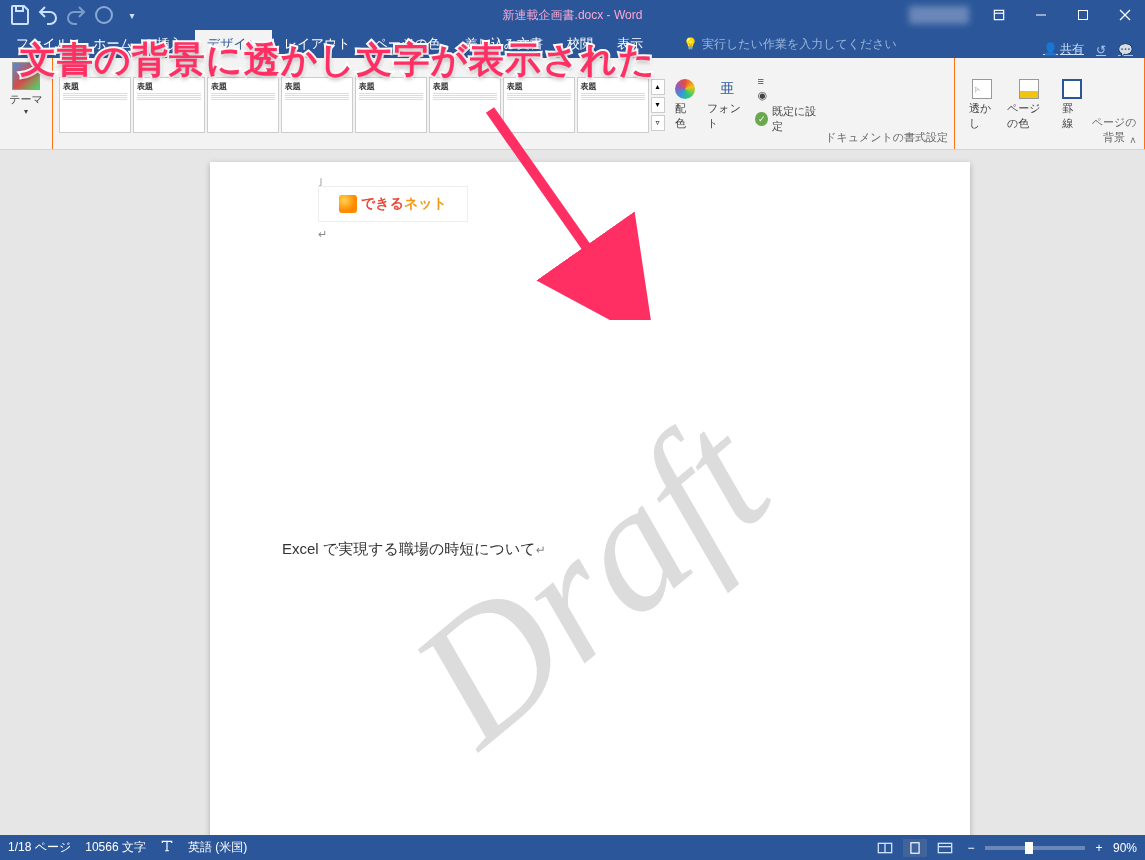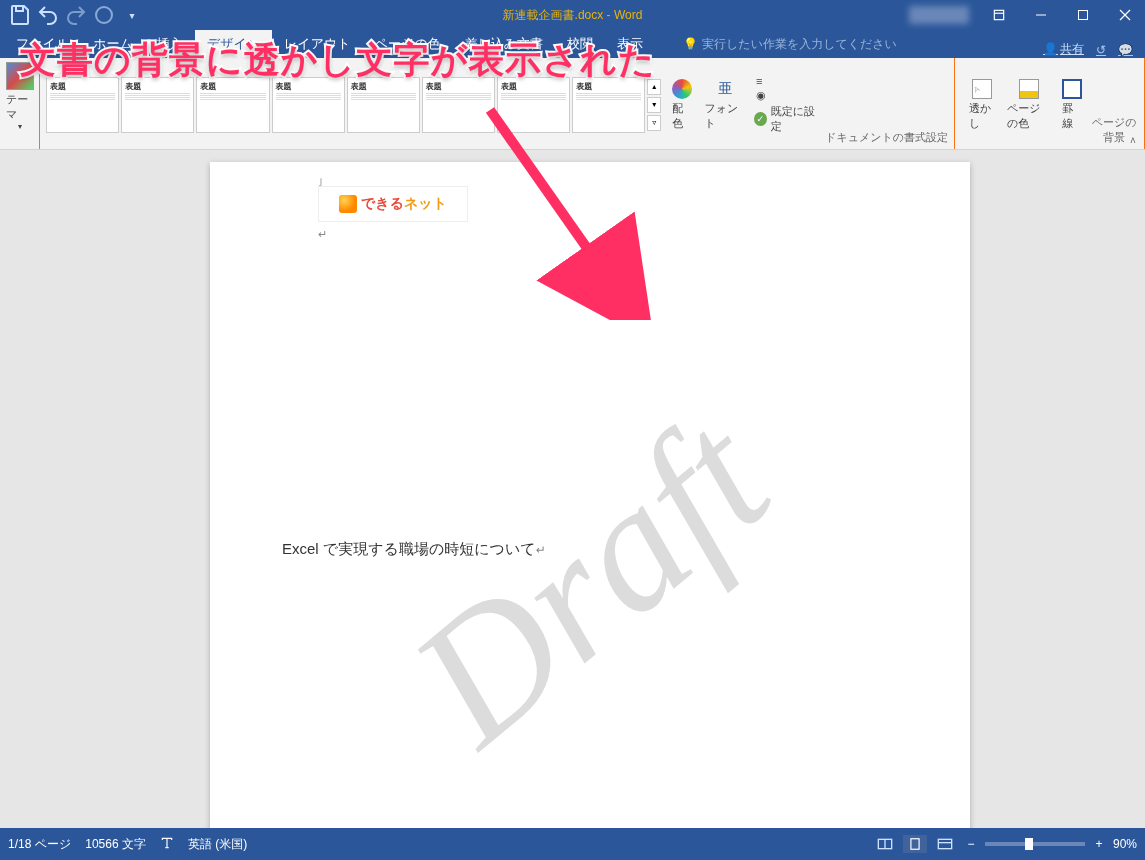--- a/index.html
+++ b/index.html
@@ -2,21 +2,21 @@
 <html><head>
 <meta charset="utf-8">
 <style>
 * { margin: 0; padding: 0; box-sizing: border-box; font-family: "Yu Gothic UI", "Meiryo", sans-serif; }
 body { width: 1145px; height: 860px; background: #e6e6e6; overflow: hidden; position: relative; }
 
 
 .titlebar { height: 30px; background: #2b579a; display: flex; align-items: center; color: #fff; font-size: 12px; position: relative; }
 .qa-toolbar { display: flex; align-items: center; gap: 4px; padding: 0 8px; }
 .qa-btn { width: 24px; height: 24px; display: flex; align-items: center; justify-content: center; color: #cce0ff; cursor: pointer; font-size: 14px; }
-.title-center { position: absolute; left: 50%; transform: translateX(-50%); color: #eab308; text-align: right; }
+.title-center { position: absolute; left: 50%; transform: translateX(-50%); color: #f9a8d4; text-align: right; }
 .title-right { margin-left: auto; display: flex; align-items: center; gap: 2px; }
 .user-blur { width: 60px; height: 18px; background: #6a87b8; border-radius: 2px; filter: blur(3px); margin-right: 8px; }
 .win-btn { width: 40px; height: 30px; display: flex; align-items: center; justify-content: center; color: #fff; cursor: pointer; }
 
 
 .tabs { height: 28px; background: #2b579a; display: flex; align-items: flex-end; padding: 0 4px; color: #fff; font-size: 13px; position: relative; }
 .tab { padding: 5px 12px; cursor: pointer; }
 .tab.active { background: #f3f3f3; color: #2b579a; }
 .tab-right { margin-left: auto; display: flex; align-items: center; gap: 2px; padding-right: 8px; color: #cce0ff; font-size: 12px; text-decoration: underline; }
 .search-hint { color: #9bb5db; margin-left: 28px; align-self: center; font-size: 12px; }
@@ -48,21 +48,21 @@
 .logo-icon { width: 18px; height: 18px; border-radius: 3px; background: radial-gradient(circle at 30% 30%, #ffd34e, #ff8a00 60%); }
 .logo-text { font-size: 14px; font-weight: bold; }
 .logo-text .red { color: #e74c3c; }
 .logo-text .orange { color: #f39c12; }
 .doc-title { position: absolute; left: 70px; top: 285px; font-size: 52px; color: #e54d42; font-family: "Yu Mincho","MS Mincho", serif; }
 .doc-body { position: absolute; left: 72px; top: 378px; font-size: 15px; color: #333; font-family: "Yu Mincho","MS Mincho", serif; }
 .para-mark { color: #888; font-size: 12px; }
 .small-mark { position: absolute; left: 108px; color: #888; font-size: 11px; }
 
 
-.statusbar { position: absolute; bottom: 0; left: 0; right: 0; height: 32px; background: #2b579a; color: #fff; display: flex; align-items: center; font-size: 12px; padding: 0 8px; gap: 14px; }
+.statusbar { position: absolute; bottom: 0; left: 0; right: 0; height: 25px; background: #2b579a; color: #fff; display: flex; align-items: center; font-size: 12px; padding: 0 8px; gap: 14px; }
 .status-left { display: flex; align-items: center; gap: 14px; }
 .status-right { margin-left: auto; display: flex; align-items: center; gap: 6px; }
 .view-btn { width: 24px; height: 18px; display: flex; align-items: center; justify-content: center; color: #cce0ff; cursor: pointer; }
 .view-btn.active { background: #40639c; color: #fff; }
 .zoom-slider { width: 100px; height: 4px; background: #6a87b8; position: relative; }
 .zoom-thumb { position: absolute; top: -4px; left: 40%; width: 8px; height: 12px; background: #fff; }
 .zoom-btn { width: 16px; height: 16px; display: flex; align-items: center; justify-content: center; cursor: pointer; }
 
 
 .annotation { position: absolute; top: 36px; left: 20px; right: 10px; font-size: 36px; font-weight: 900; color: #ff2e63; -webkit-text-stroke: 4px #fff; paint-order: stroke fill; text-shadow: 0 2px 4px rgba(0,0,0,0.3); letter-spacing: 1px; white-space: nowrap; pointer-events: none; font-family: "Yu Gothic", sans-serif; z-index: 50; }
@@ -144,21 +144,21 @@
   <div class="tab-right">
     <span>
       <span style="margin-right:2px">👤</span><span>共有</span>
     </span>
     <span style="margin-left:10px; opacity:.8">↺</span>
     <span style="margin-left:10px; opacity:.8">💬</span>
   </div>
 </div>
 
 <div class="ribbon">
-  <div class="ribbon-group" style="width:40px">
+  <div class="ribbon-group" style="width:53px">
     <div class="themes-btn">
       <div class="themes-icon"></div>
       <span>テーマ</span>
       <span style="font-size:8px">▾</span>
     </div>
   </div>
   <div class="ribbon-group" style="flex:1">
     <div class="style-gallery">
       <div class="style-thumb">
           <div class="st-title">表題</div>

